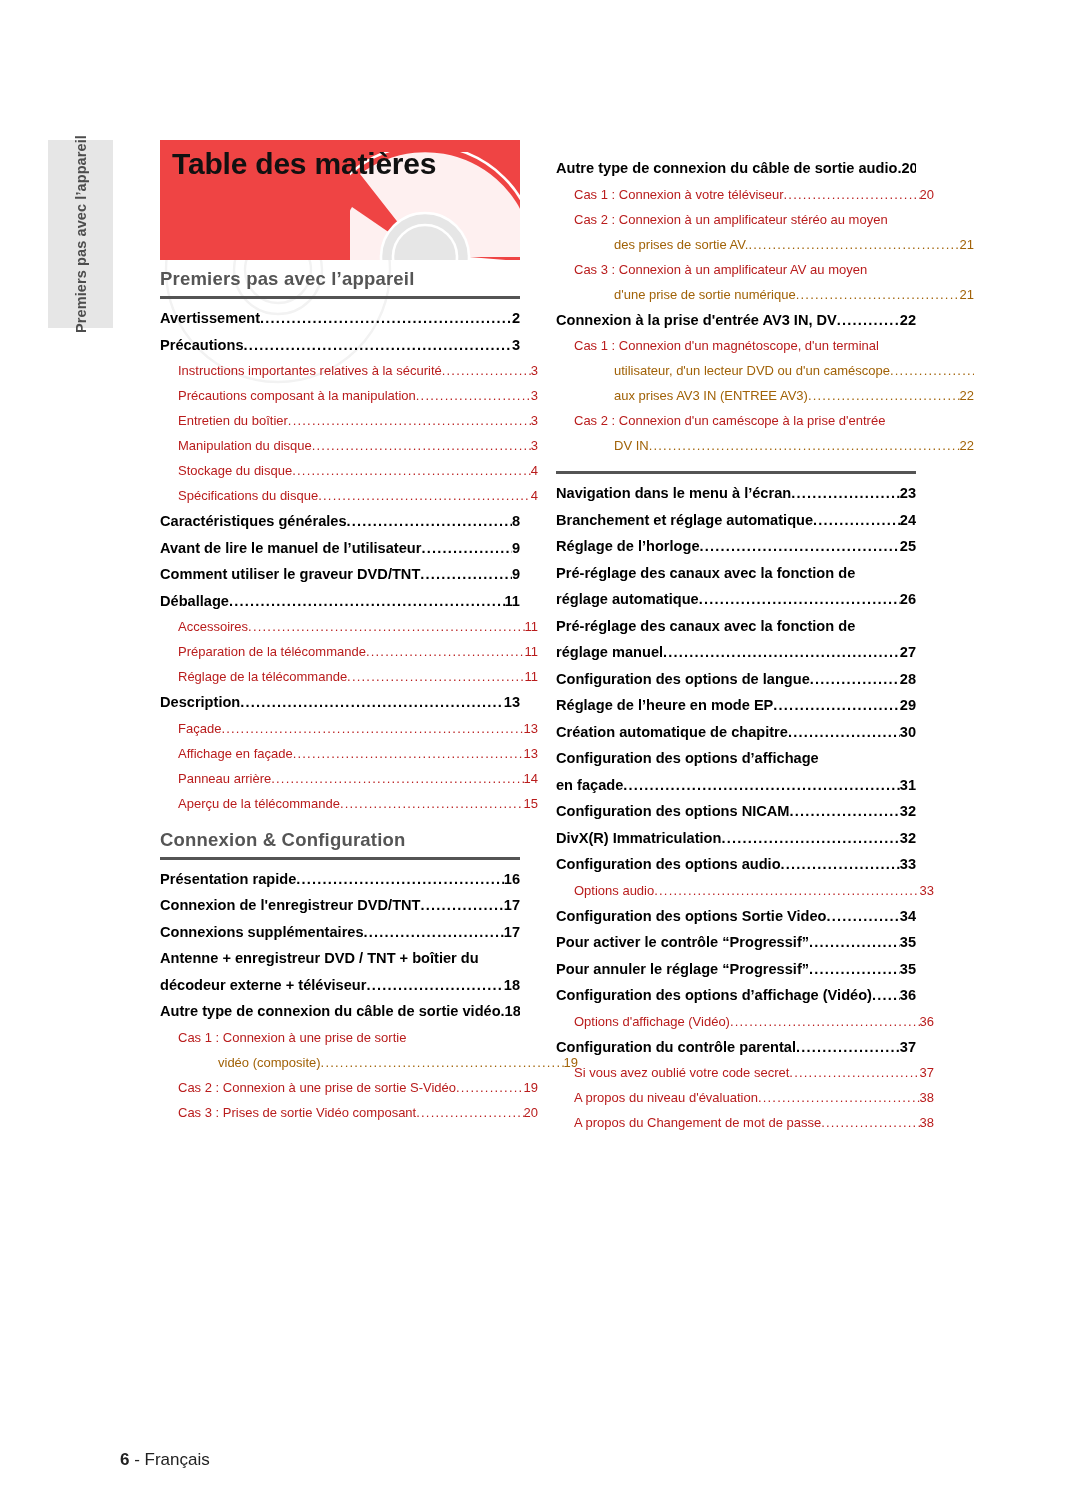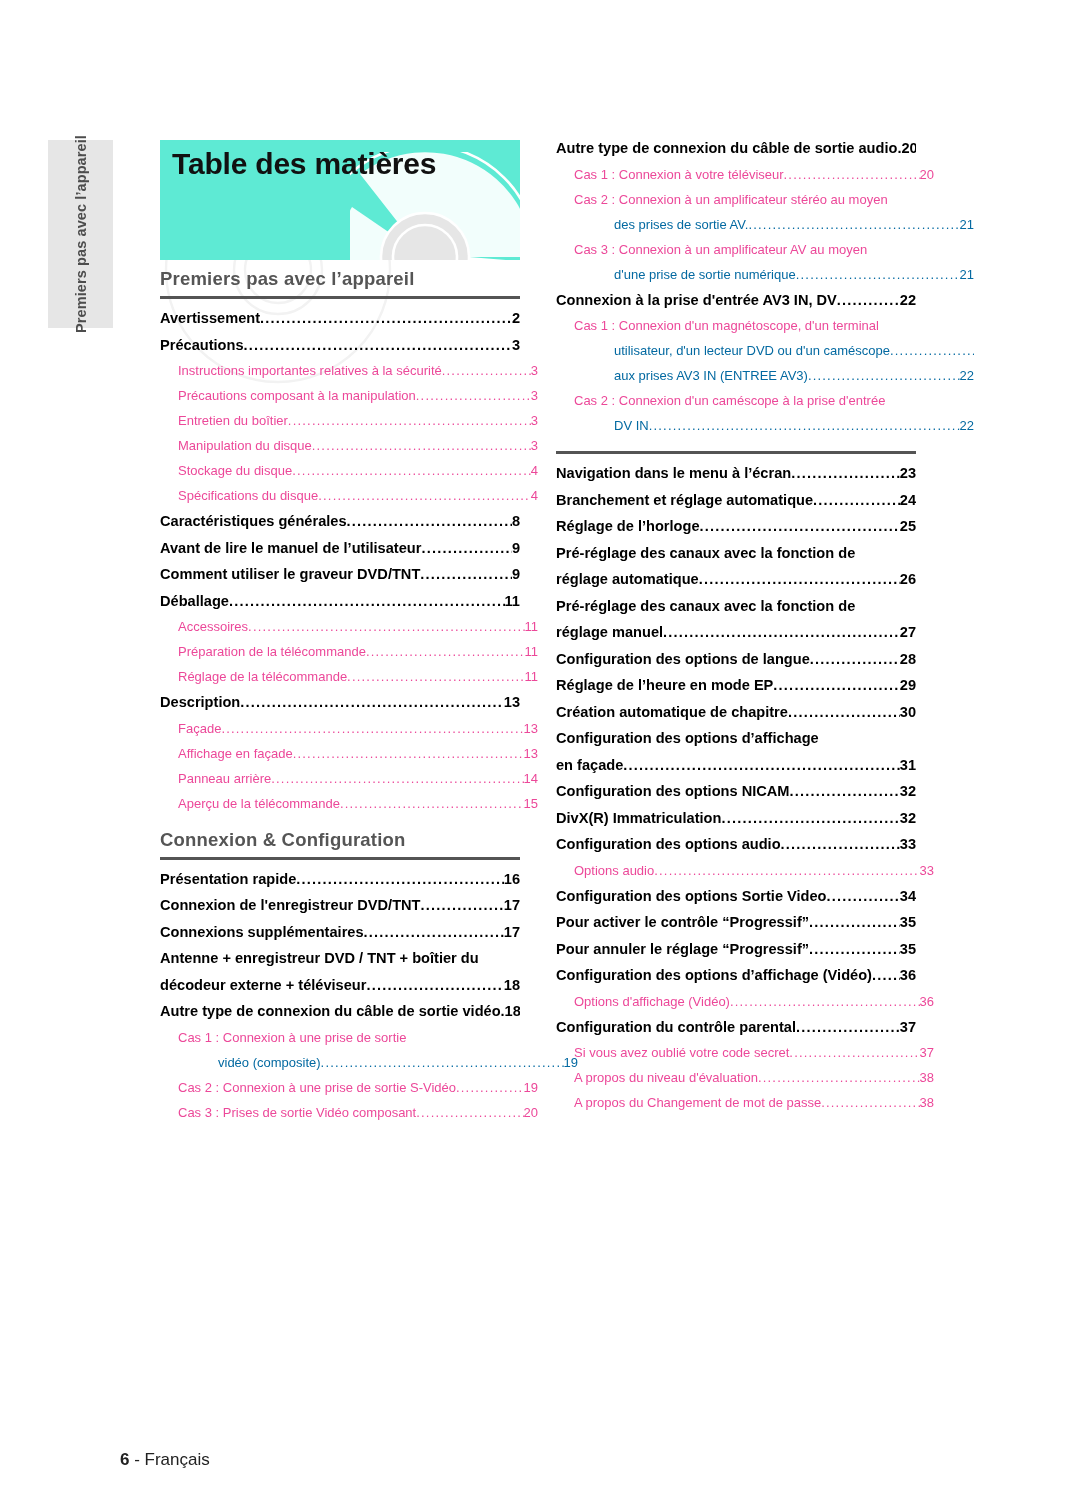--- a/index.html
+++ b/index.html
@@ -38,21 +38,21 @@
     letter-spacing: 0.1px;
   }
 
   
   .header-banner {
     position: absolute;
     left: 160px;
     top: 140px;
     width: 360px;
     height: 120px;
-    background: #5eead4;
+    background: #ef4444;
     overflow: hidden;
     text-align: right;
   }
   .page-title {
     position: absolute;
     left: 12px;
     top: 7px;
     font-size: 30px;
     font-weight: bold;
     color: #111111;
@@ -77,21 +77,21 @@
     pointer-events: none;
   }
 
   
   .col {
     position: absolute;
     top: 140px;
     width: 360px;
   }
   .col-left { left: 160px; }
-  .col-right { left: 556px; }
+  .col-right { left: 556px; margin-top: 20px; }
 
   .col-left .col-inner { padding-top: 128px; }
   .col-right .col-inner { padding-top: 0px; }
 
   
   .section {
     margin-top: 18px;
   }
   .section.first { margin-top: 0; }
   .section-title {
@@ -139,30 +139,30 @@
     font-weight: bold;
     color: #000;
     margin-bottom: 10.5px;
   }
   .lvl1 .dots { font-weight: bold; }
 
   
   .lvl2 {
     font-size: 13px;
     font-weight: normal;
-    color: #ec4899;
+    color: #b91c1c;
     padding-left: 18px;
     margin-bottom: 10px;
   }
 
   
   .lvl3 {
     font-size: 13px;
     font-weight: normal;
-    color: #0369a1;
+    color: #a16207;
     padding-left: 58px;
     margin-bottom: 10px;
   }
 
   
   .footer {
     position: absolute;
     left: 120px;
     top: 1450px;
     font-size: 17px;

